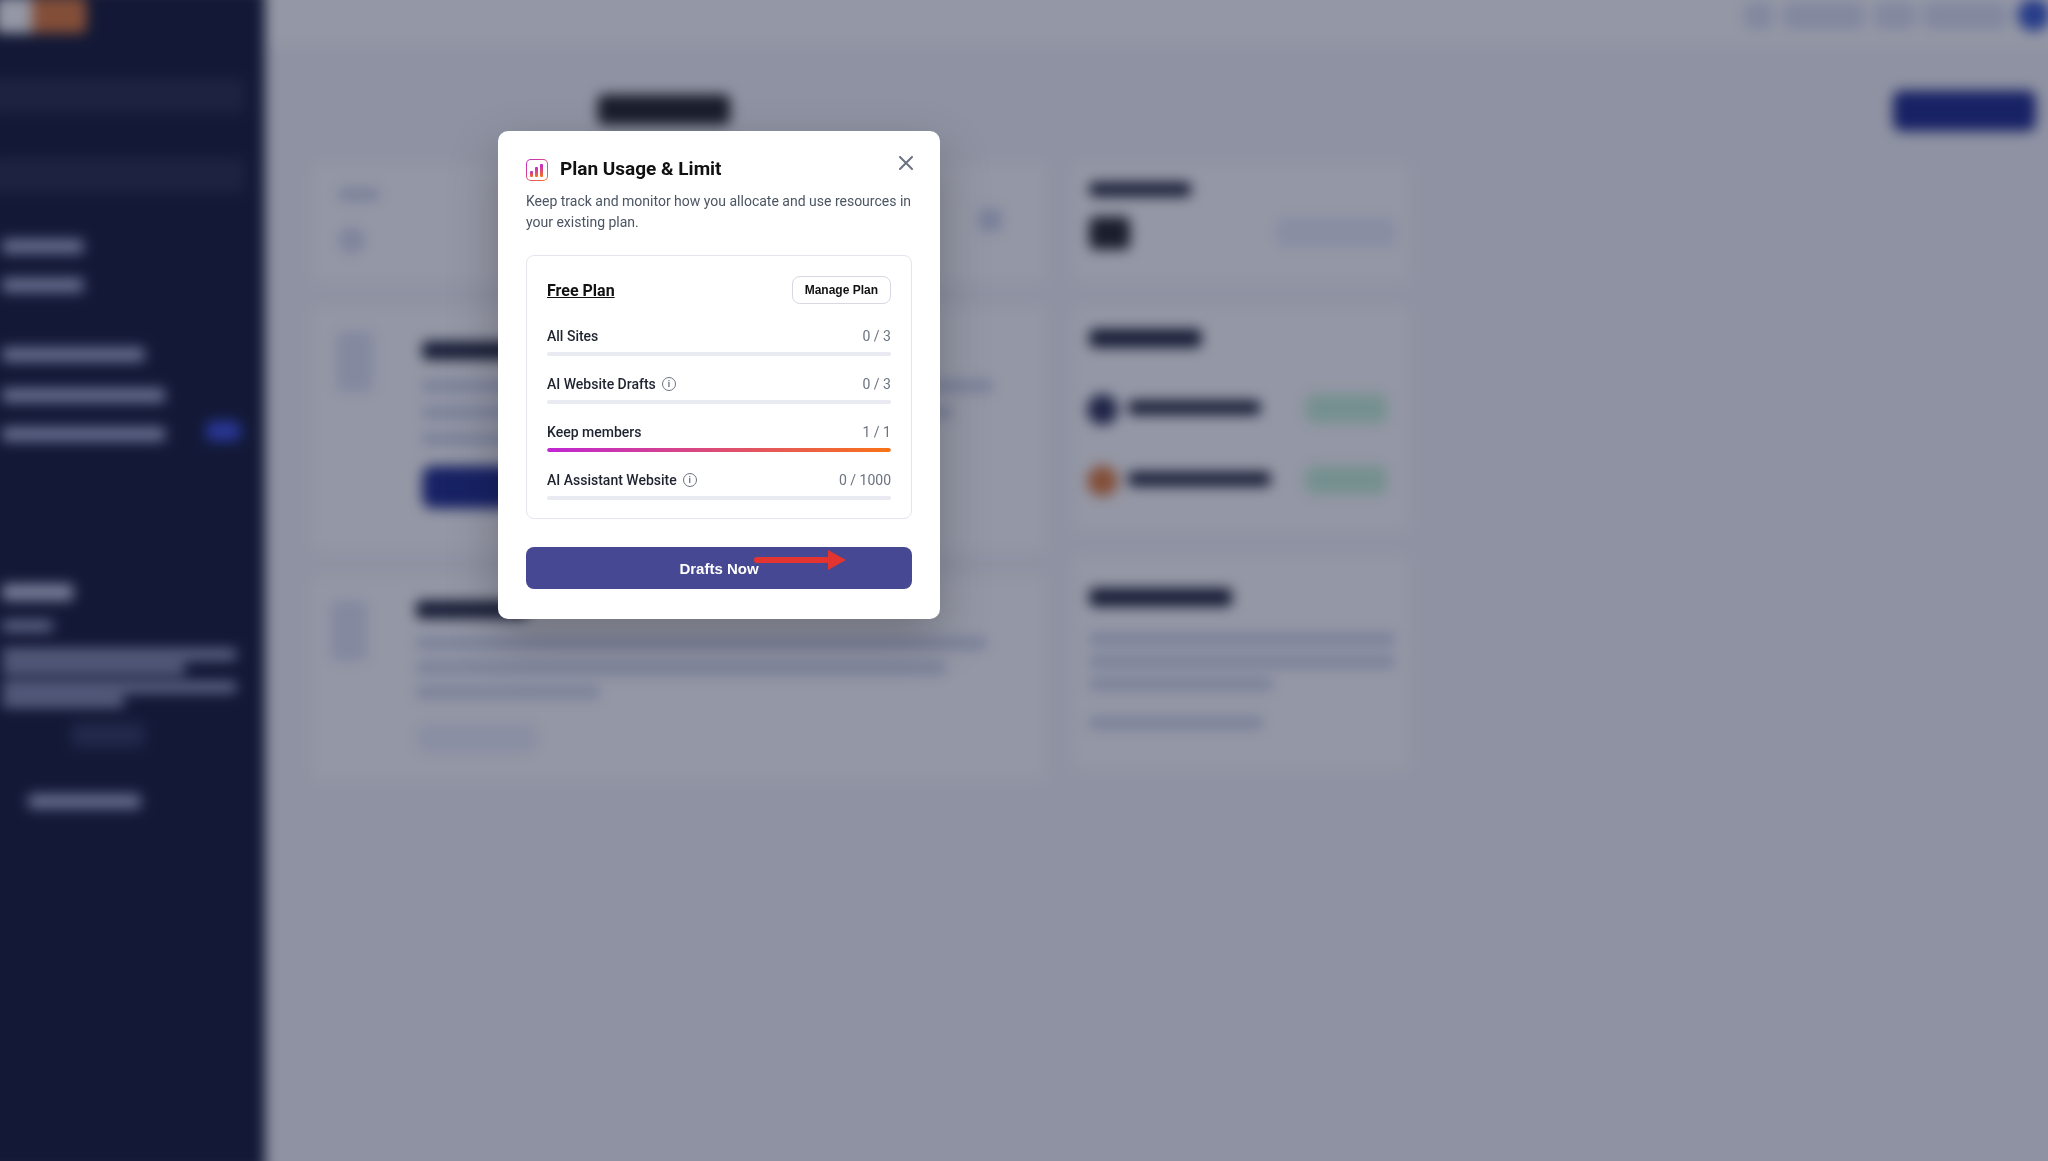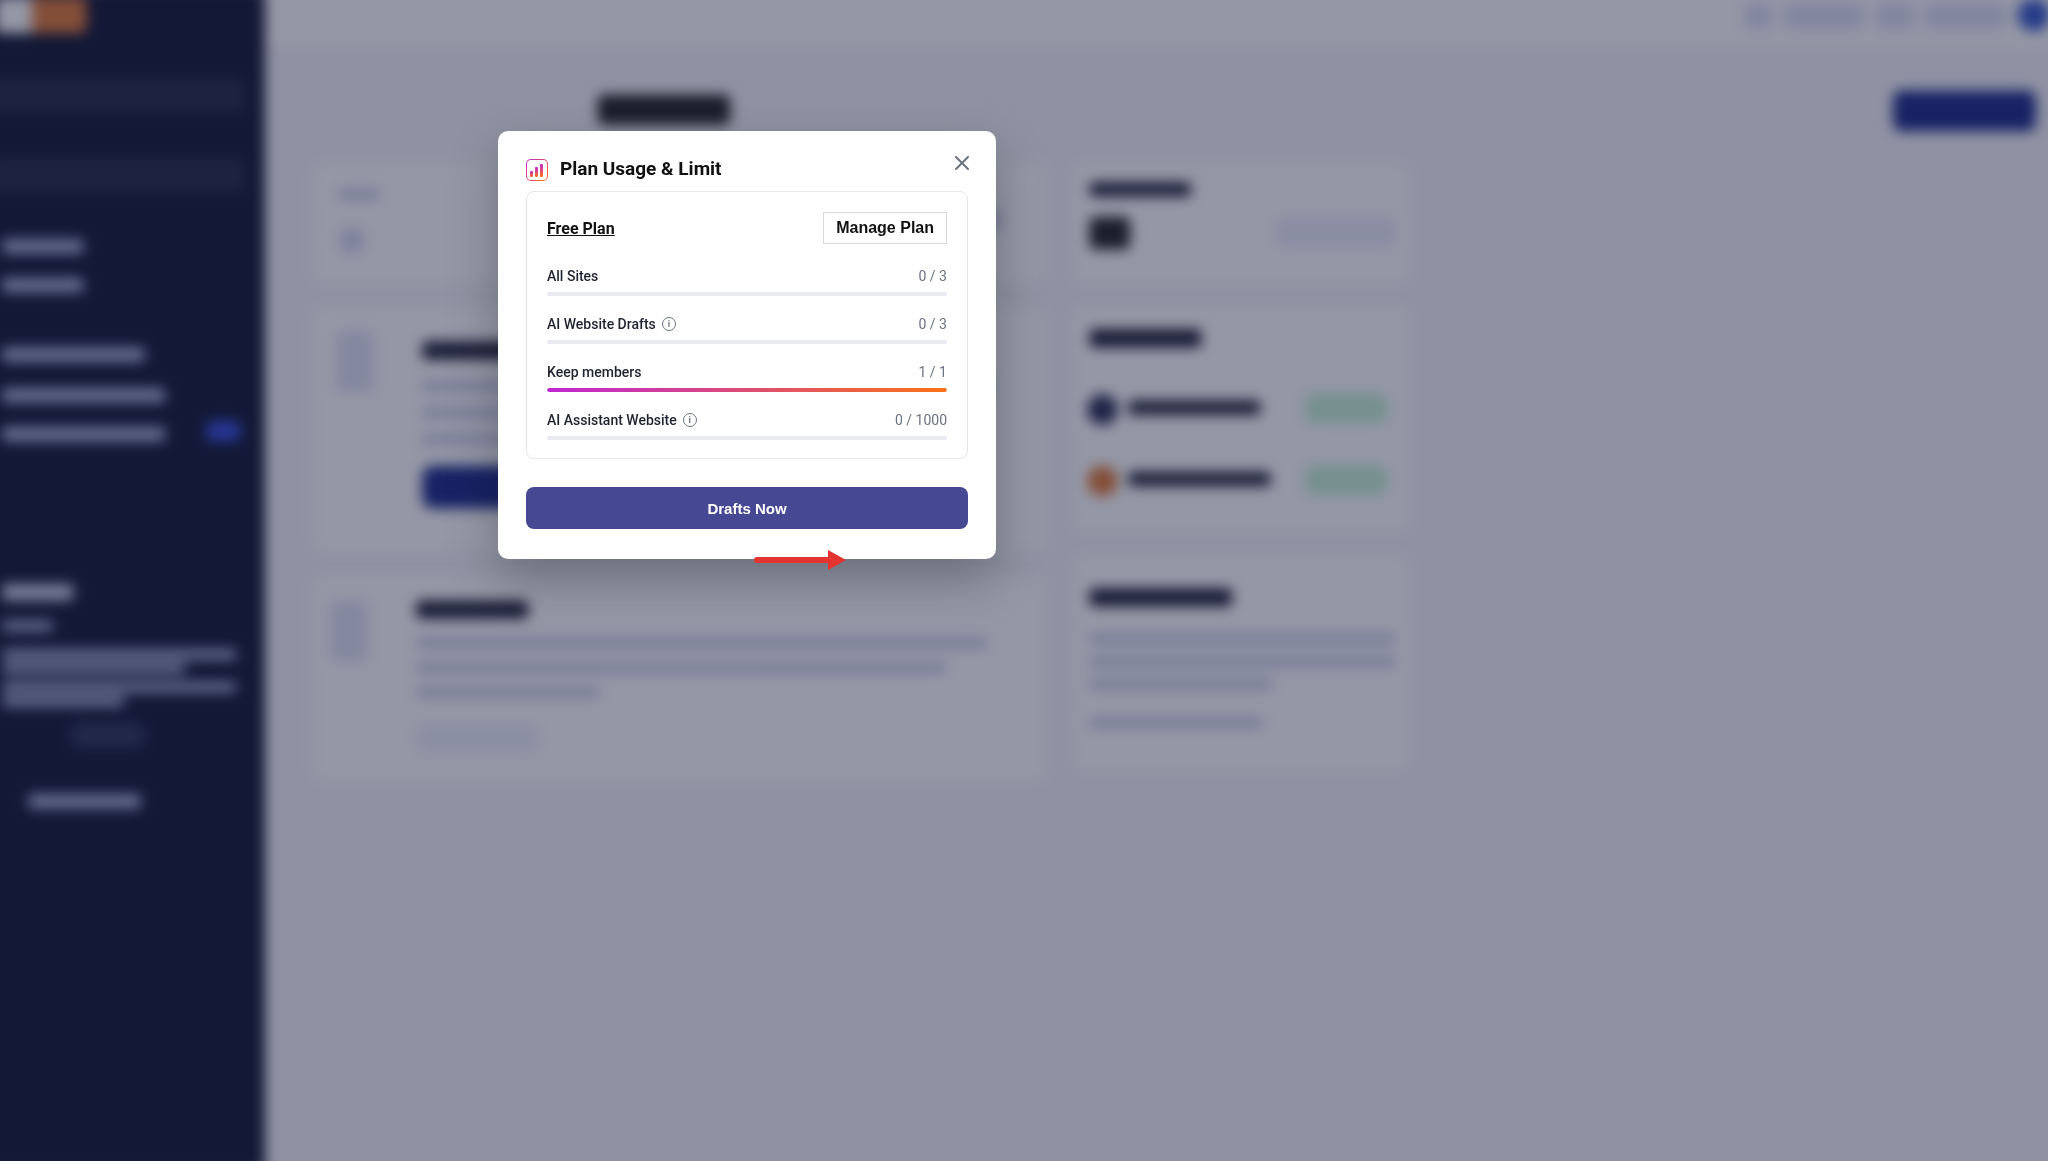--- a/index.html
+++ b/index.html
@@ -63,21 +63,21 @@
   .bg .mini { position:absolute; width:30px; height:30px; border-radius:50%; background:#2b2f55; }
 
   
   .overlay {
     position: absolute; inset: 0;
     background: rgba(18,24,55,0.45);
   }
 
   
   .modal {
-    position: absolute; left: 498px; top: 131px; width: 498px;
+    position: absolute; left: 498px; top: 131px; width: 442px;
     background: #fff; border-radius: 10px;
     box-shadow: 0 20px 50px rgba(0,0,0,0.25);
     padding: 26px 28px 30px 28px;
   }
   .modal-header {
     display: flex; align-items: flex-start; gap: 12px; position: relative;
     margin-bottom: 10px;
   }
   .modal-icon {
     width: 22px; height: 22px; flex: 0 0 22px;
@@ -110,21 +110,21 @@
 
   .plan-box {
     border: 1px solid #e4e6ef; border-radius: 8px; padding: 20px 20px 18px 20px;
   }
   .plan-head {
     display: flex; align-items: center; justify-content: space-between; margin-bottom: 24px;
   }
   .plan-name { font-size: 16px; font-weight: 700; color: #111; text-decoration: underline; }
   .manage-btn {
     border: 1px solid #d6d8e4; background: #fff; color: #111;
-    font-size: 16px; font-weight: 600; padding: 6px 12px; border-radius: 0; cursor: pointer;
+    font-size: 12px; font-weight: 600; padding: 6px 12px; border-radius: 8px; cursor: pointer;
   }
 
   .metric { margin-bottom: 20px; }
   .metric:last-child { margin-bottom: 0; }
   .metric-row {
     display: flex; justify-content: space-between; align-items: center;
     font-size: 14px; color: #111; margin-bottom: 8px;
   }
   .metric-label { display: flex; align-items: center; gap: 6px; color: #1f2330; font-weight: 500; }
   .metric-value { color: #6b7280; font-weight: 400; }
@@ -246,20 +246,21 @@
         <span></span>
         <span></span>
     </div>
     <div class="modal-title">Plan Usage &amp; Limit</div>
     <div class="modal-close">
       <svg width="14" height="14" viewBox="0 0 14 14">
           <path d="M1 1 L13 13 M13 1 L1 13" stroke="#6b7280" stroke-width="2" stroke-linecap="round"></path>
         </svg>
     </div>
   </div>
+  <div class="modal-desc">Keep track and monitor how you allocate and use resources in your existing plan.</div>
 
   <div class="plan-box">
     <div class="plan-head">
       <div class="plan-name">Free Plan</div>
       <button class="manage-btn">Manage Plan</button>
     </div>
     <div id="metrics">
         <div class="metric">
           <div class="metric-row">
             <div class="metric-label">

